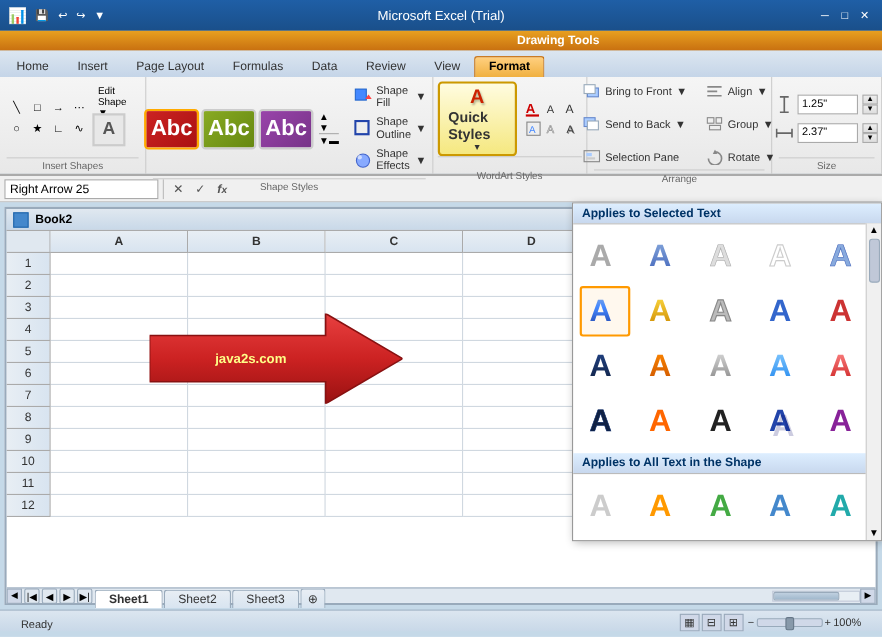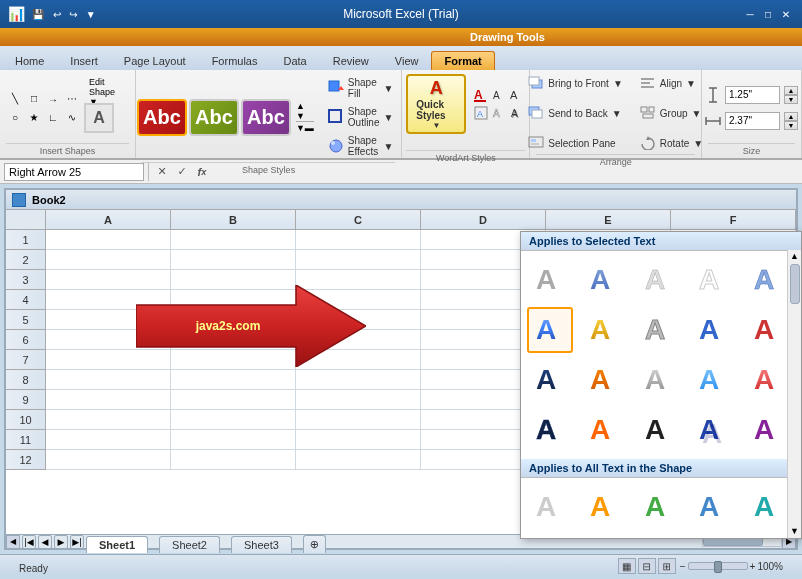--- a/index.html
+++ b/index.html
@@ -450,21 +450,21 @@
         </div>
       </div>
     </div>
     <div class="group-label">Shape Styles</div>
   </div>
 
   <div style="display:flex; flex-direction:column; padding:4px 4px 2px; border-right:1px solid #ccc;">
     <div class="group-content">
       <div class="quick-styles-btn">
         <div class="qs-icon">A</div>
-        <div style="font-size:10px;">Quick Styles</div>
+        <div style="font-size:13px;">Quick Styles</div>
         <div style="font-size:8px;">▼</div>
       </div>
       <div style="display:flex; flex-direction:column; margin-left:4px; gap:2px;">
         <div style="display:flex; align-items:center; gap:2px;">
           <svg width="16" height="16">
               <text x="1" y="12" font-size="12" font-weight="bold" fill="#cc0000">A</text>
               <rect x="1" y="13" width="12" height="2" fill="#cc0000"></rect>
             </svg>
           <svg width="16" height="16">
               <text x="2" y="12" font-size="10" fill="#333">A</text>
@@ -481,21 +481,21 @@
           <svg width="16" height="16">
               <text x="2" y="12" font-size="10" fill="none" stroke="#888" stroke-width="0.5">A</text>
             </svg>
           <svg width="16" height="16">
               <text x="3" y="13" font-size="10" fill="#888">A</text>
               <text x="2" y="12" font-size="10" fill="#333">A</text>
             </svg>
         </div>
       </div>
     </div>
-    <div class="group-label" style="font-size:9px; color:#666; border-top:1px solid #ccc; margin-top:16px; padding-top:2px;">WordArt Styles</div>
+    <div class="group-label" style="font-size:9px; color:#666; border-top:1px solid #ccc; margin-top:0; padding-top:12px;">WordArt Styles</div>
   </div>
 
   <div class="ribbon-group" style="min-width:160px;">
     <div class="group-content">
       <div class="arrange-col">
         <div class="arr-btn">
           <svg width="16" height="14">
               <rect x="4" y="4" width="10" height="8" fill="#aaccff" stroke="#6688cc" stroke-width="1"></rect>
               <rect x="1" y="1" width="10" height="8" fill="white" stroke="#9ab" stroke-width="1"></rect>
             </svg>
@@ -749,34 +749,34 @@
     </div>
 
     <div class="h-scrollbar">
       <div class="scroll-btn">◀</div>
       <div style="display:flex; align-items:center; gap:2px; margin:0 2px;">
         <div class="tab-nav-btn">|◀</div>
         <div class="tab-nav-btn">◀</div>
         <div class="tab-nav-btn">▶</div>
         <div class="tab-nav-btn">▶|</div>
       </div>
-      <div class="sheet-tabs" style="border:none; background:transparent; flex:1; padding:0; gap:11px;">
+      <div class="sheet-tabs" style="border:none; background:transparent; flex:1; padding:0; gap:1px;">
         <div class="sheet-tab active">Sheet1</div>
         <div class="sheet-tab">Sheet2</div>
         <div class="sheet-tab">Sheet3</div>
         <div class="sheet-tab" style="padding:2px 6px;">⊕</div>
       </div>
       <div class="scroll-track" style="width:80px; flex:none;">
         <div class="scroll-thumb"></div>
       </div>
       <div class="scroll-btn">▶</div>
     </div>
   </div>
 
-  <div class="qs-panel" style="position:absolute; right:0; top:0; width:282px; height:308px; overflow:hidden;margin-top:47px;">
+  <div class="qs-panel" style="position:absolute; right:0; top:0; width:282px; height:308px; overflow:hidden;">
     <div class="qs-section-header">Applies to Selected Text</div>
 
     <div class="qs-grid">
 
       <div class="qs-item">
         <svg viewBox="0 0 38 38">
             <text x="5" y="28" font-size="28" font-weight="bold" font-family="Arial" fill="#aaa">A</text>
           </svg>
       </div>
       <div class="qs-item">

